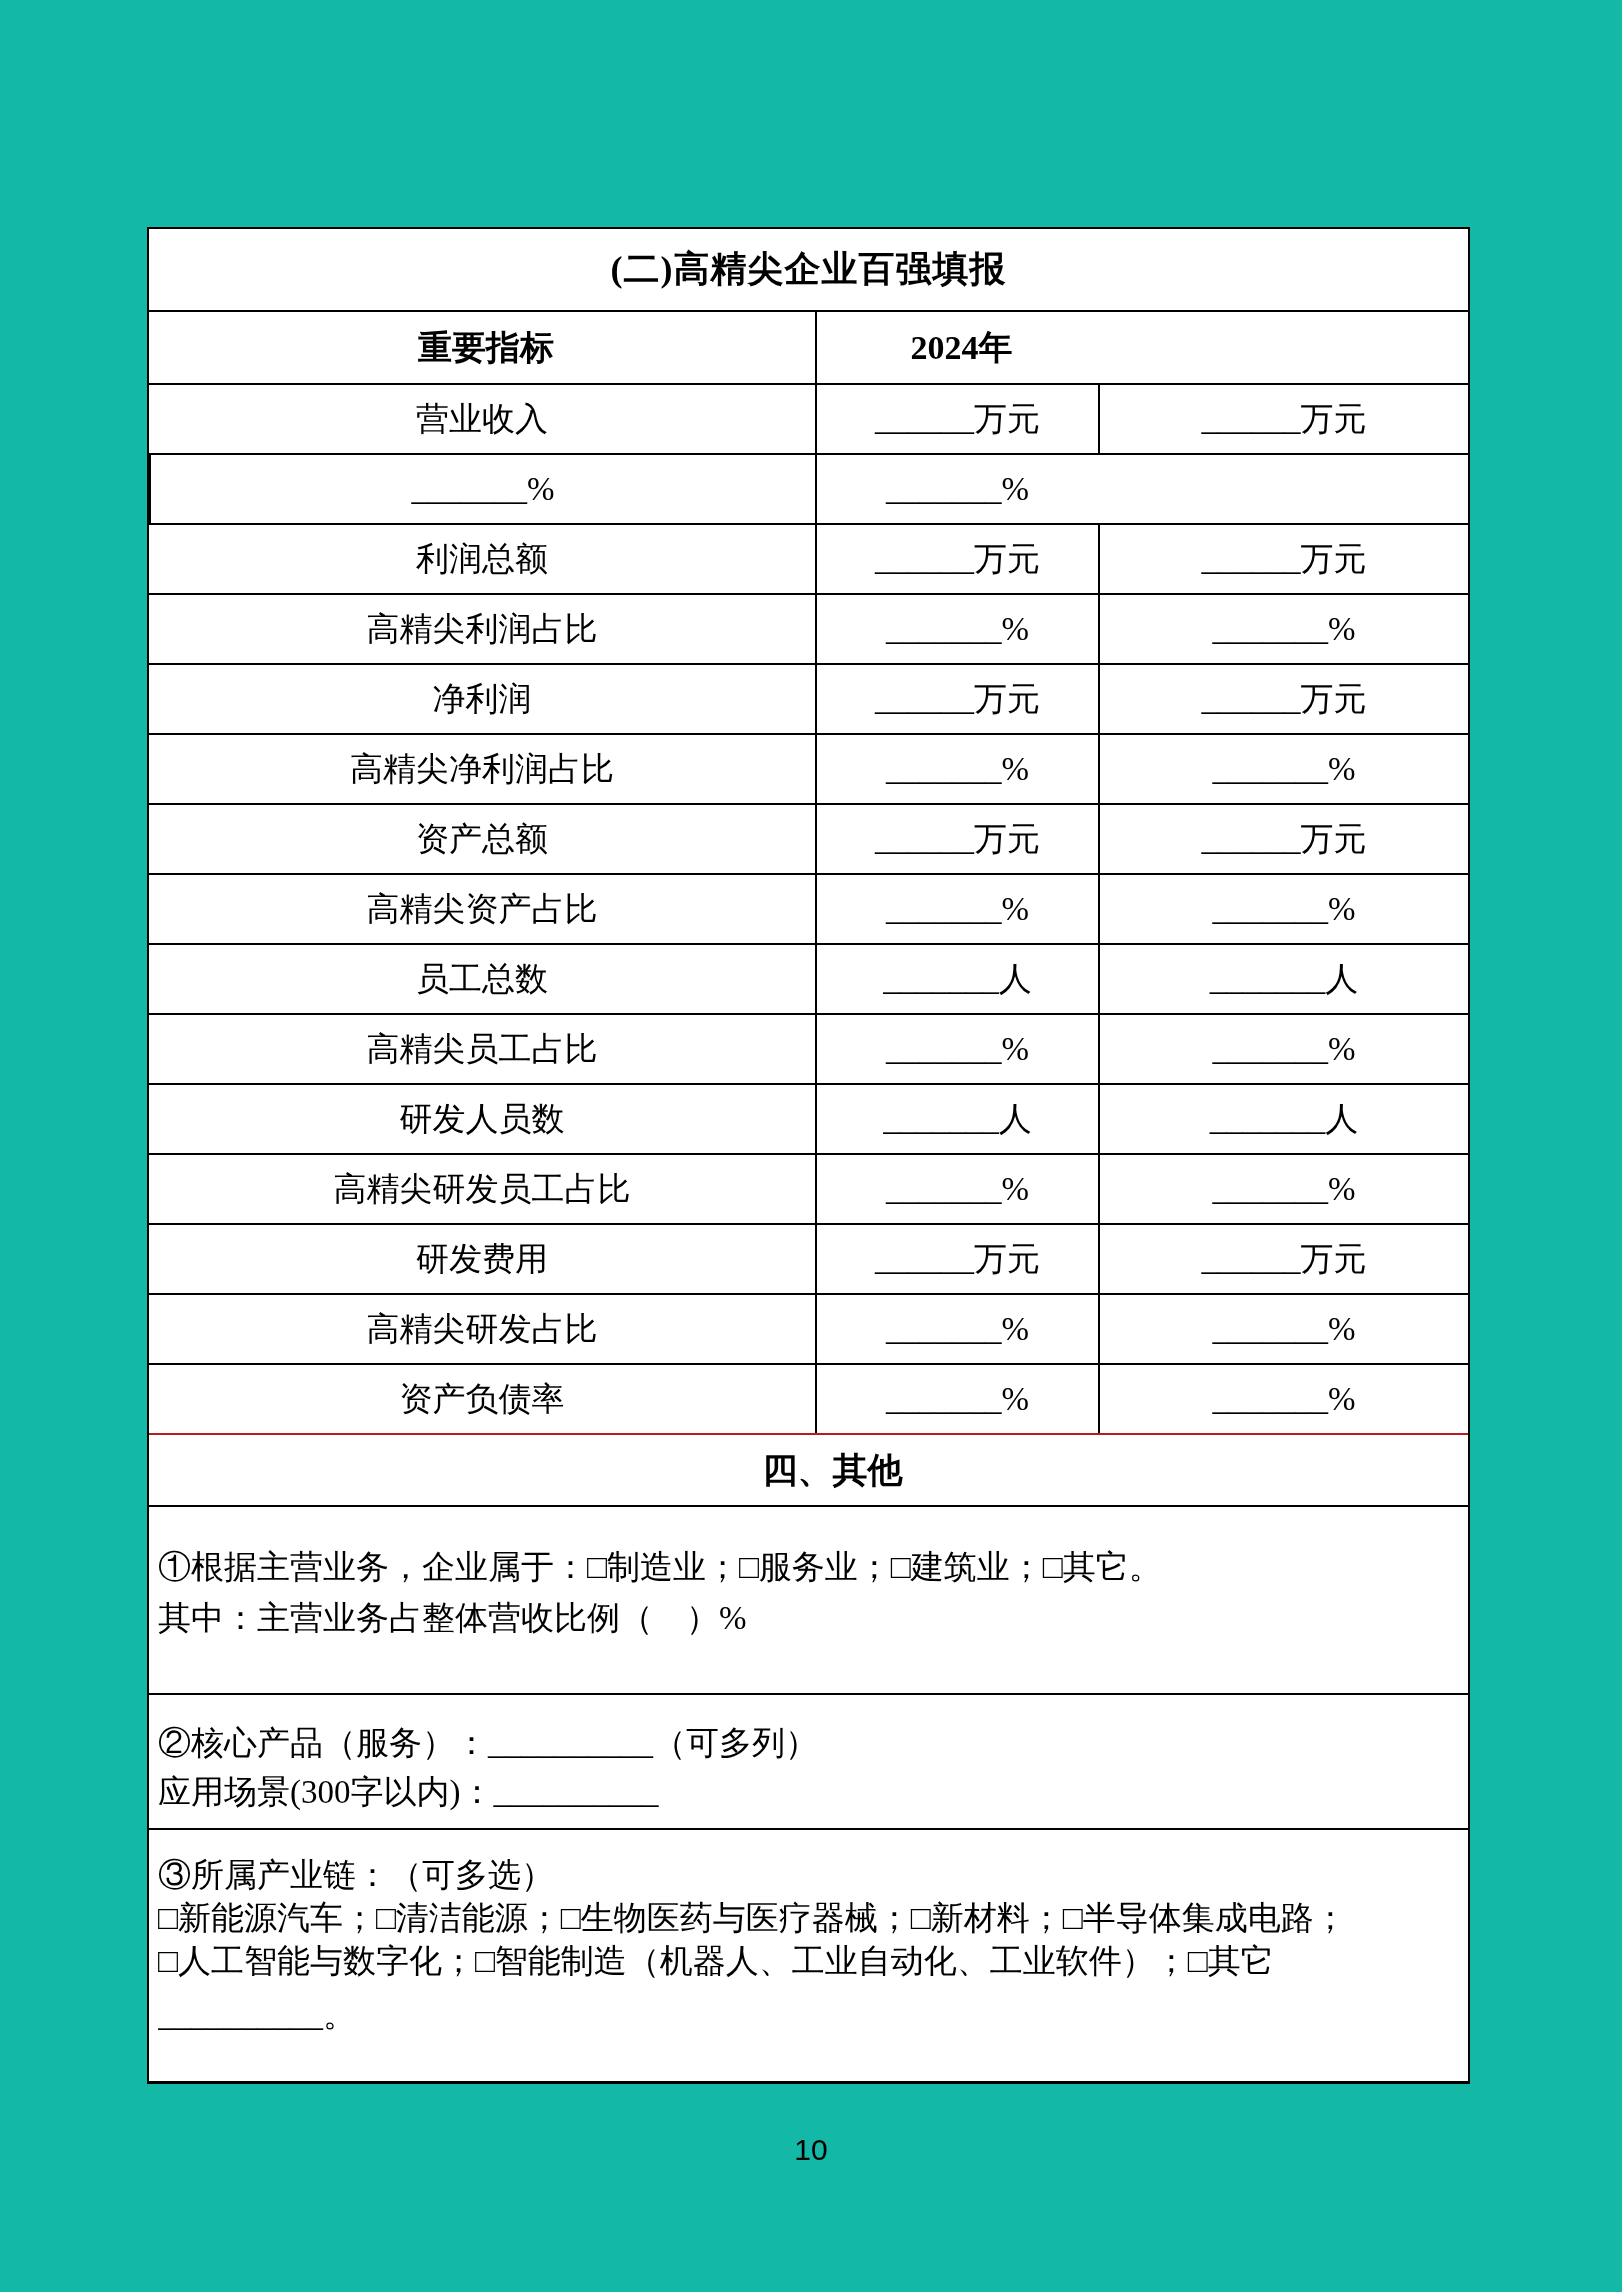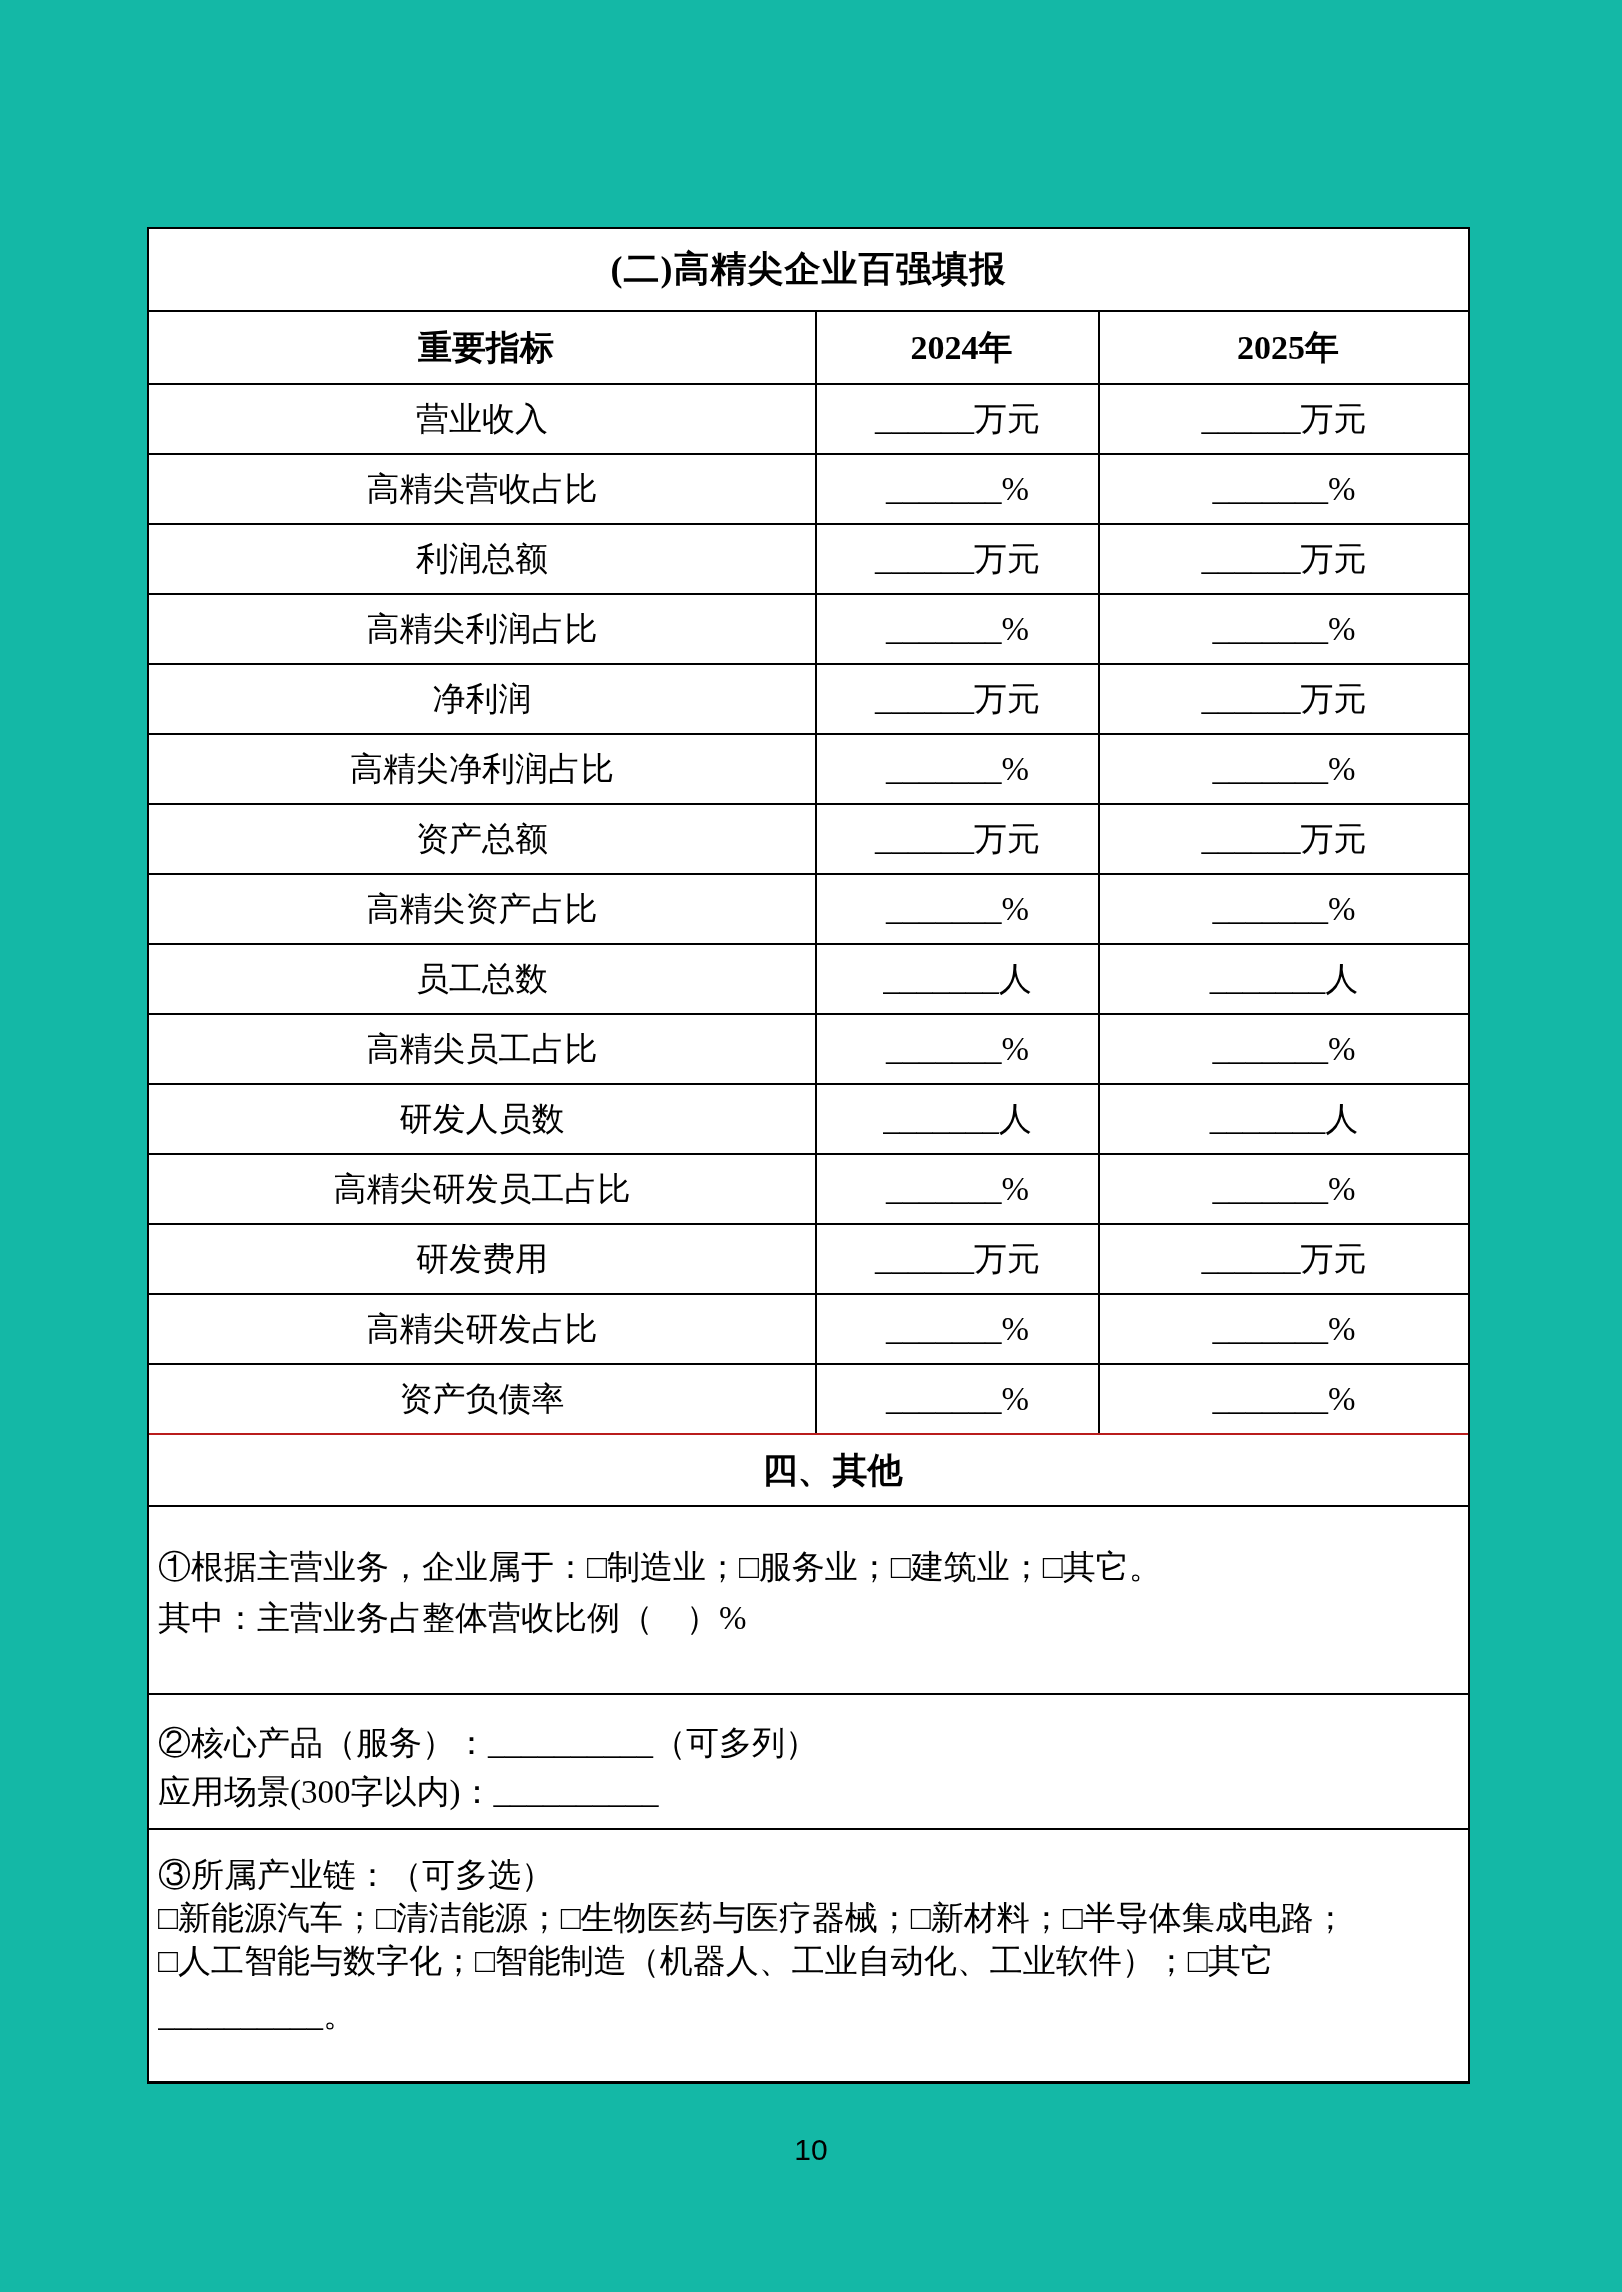--- a/index.html
+++ b/index.html
@@ -104,30 +104,28 @@
 
 <div class="sheet">
 
   <div class="form-table">
 
     <div class="row title-row">(二)高精尖企业百强填报</div>
 
     <div class="row grid header-row">
       <div class="cell c1">重要指标</div>
       <div class="cell c2">2024年</div>
-      <div class="cell c3">2025年</div>
     </div>
 
     <div class="row grid data-row">
       <div class="cell c1">营业收入</div>
       <div class="cell c2">______万元</div>
       <div class="cell c3">______万元</div>
     </div>
     <div class="row grid data-row">
-      <div class="cell c1">高精尖营收占比</div>
       <div class="cell c2">_______%</div>
       <div class="cell c3">_______%</div>
     </div>
     <div class="row grid data-row">
       <div class="cell c1">利润总额</div>
       <div class="cell c2">______万元</div>
       <div class="cell c3">______万元</div>
     </div>
     <div class="row grid data-row">
       <div class="cell c1">高精尖利润占比</div>

